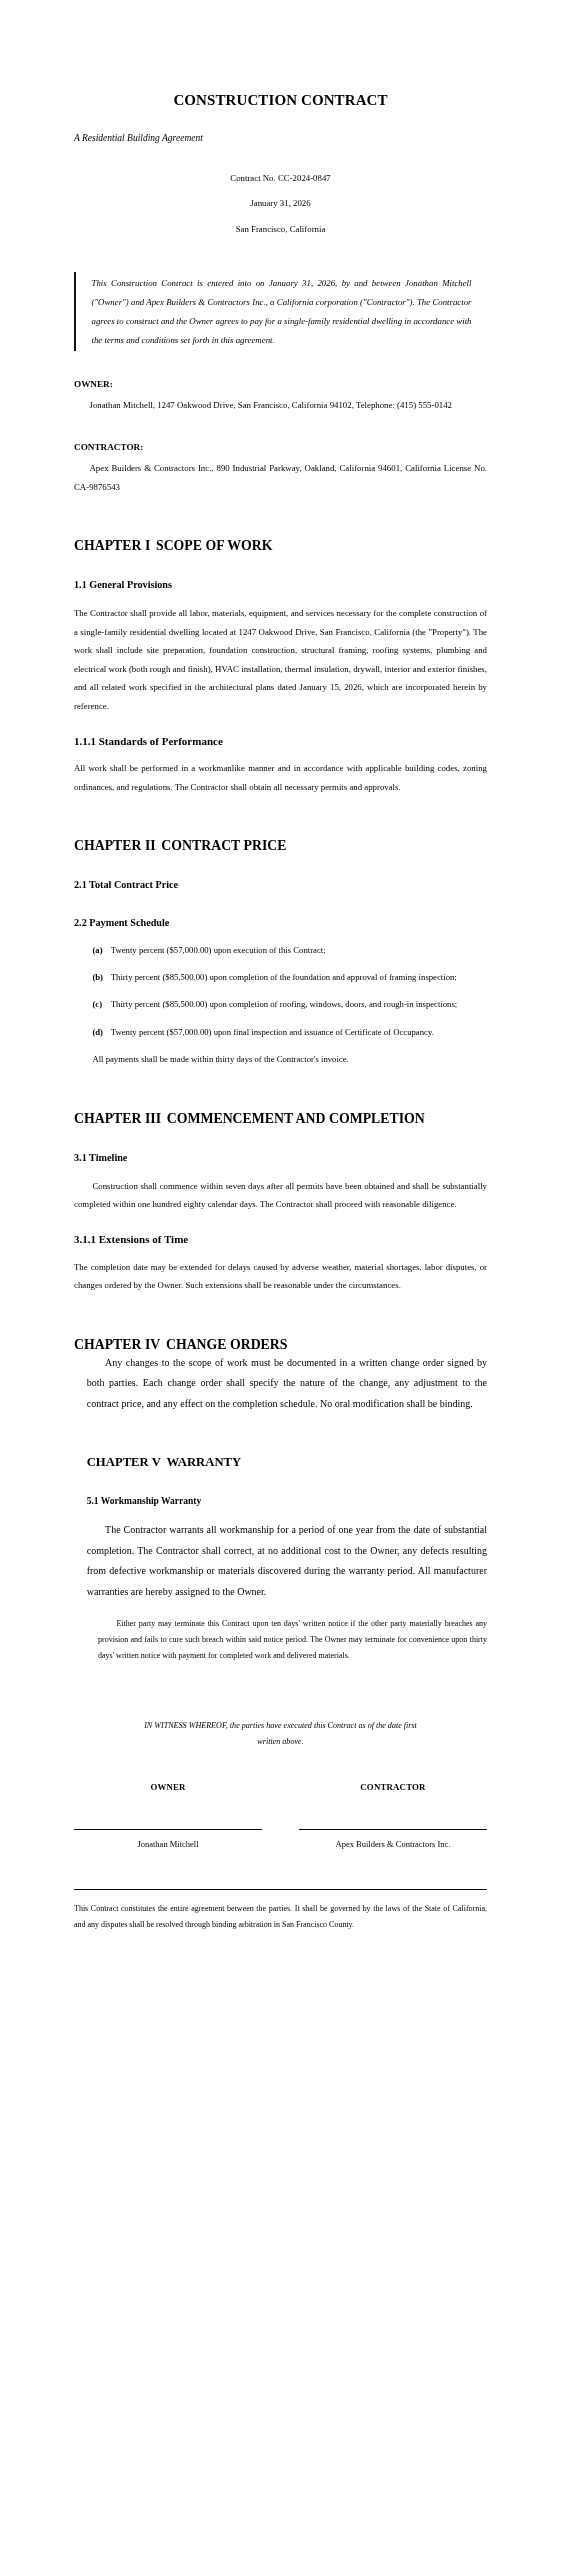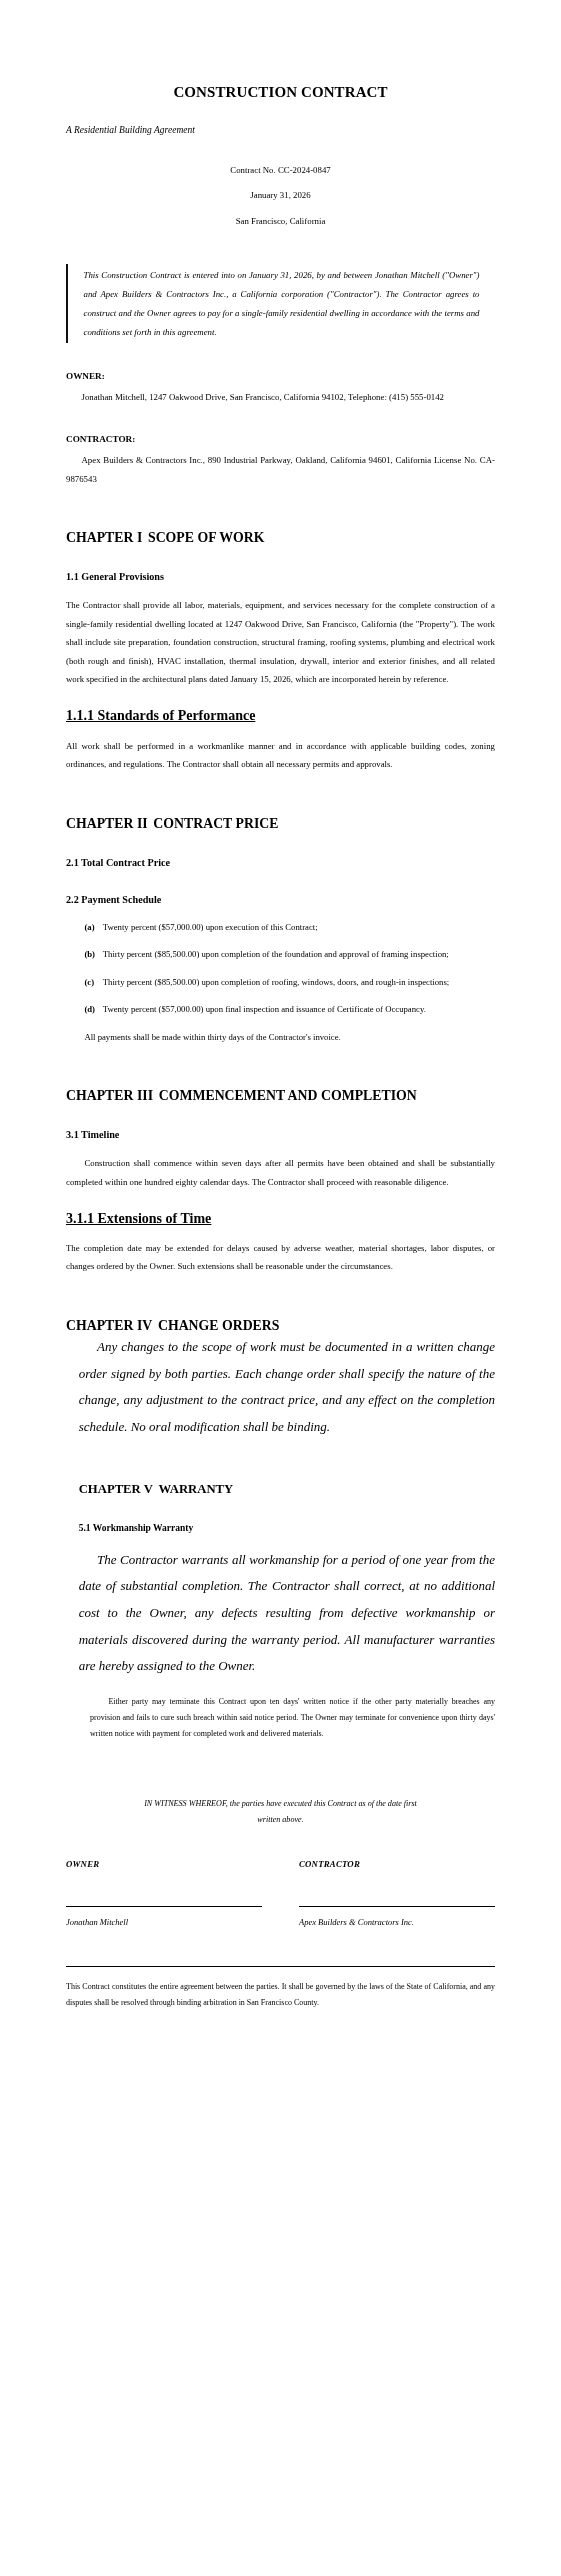--- a/index.html
+++ b/index.html
@@ -11,21 +11,21 @@
     font-family: "Liberation Serif", "DejaVu Serif", serif;
     color: #000000;
   }
   .page {
     position: relative;
     width: 561px;
     min-height: 2576px;
     margin: 0 auto;
     background: #ffffff;
     box-sizing: border-box;
-    padding: 0;
+    padding: 8px;
     overflow: hidden;
   }
   .inner {
     padding: 83px 66px 42px 66px;
   }
 
   
   .doc-title {
     text-align: center;
     font-size: 15px;
@@ -93,37 +93,36 @@
     font-weight: bold;
     margin: 24px 0 12.7px 0;
     line-height: 1.3;
   }
   .section-a { font-size: 10.2px; }
   .section-b { font-size: 9.5px; margin-left: 12.7px; }
 
   
   .subsection {
     font-weight: bold;
-    font-size: 14px;
+    font-size: 11px;
     margin: 18.4px 0 11.3px 0;
     line-height: 1.3;
-    text-decoration: underline;
   }
 
   
   .para {
     font-size: 8.8px;
     line-height: 2.1;
     text-align: justify;
     text-justify: inter-word;
     margin: 0 0 14px 0;
   }
   .para.indent { text-indent: 18.4px; }
   .para-a { font-size: 8.8px; }
-  .para-b { font-size: 13px; margin-left: 12.7px; line-height: 2.05; font-style: italic; }
+  .para-b { font-size: 10px; margin-left: 12.7px; line-height: 2.05; }
   .para-c { font-size: 8px; margin-left: 24px; line-height: 2.0; }
 
   
   .enum-list {
     margin: 0 0 5.7px 0;
     padding: 0;
     list-style: none;
   }
   .enum-item {
     display: flex;
@@ -160,21 +159,21 @@
     padding: 0 68px;
   }
   .sig-wrap {
     margin: 31px 0 0 0;
     display: flex;
     justify-content: space-between;
     gap: 37px;
   }
   .sig-col {
     flex: 1 1 0;
-    font-style: italic;
+    text-align: center;
   }
   .sig-role {
     font-weight: bold;
     font-size: 8.8px;
     letter-spacing: 0.2px;
     margin: 0 0 37px 0;
   }
   .sig-rule {
     border-top: 1px solid #000000;
     margin: 0 0 8.5px 0;

